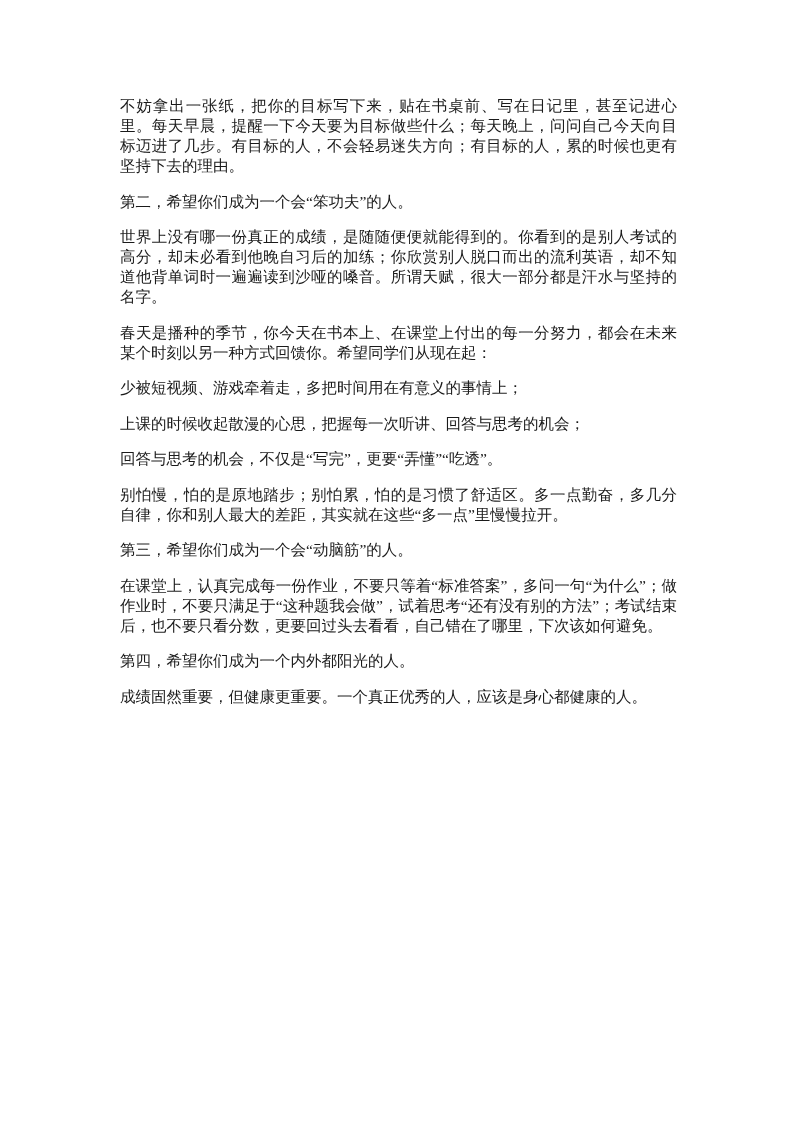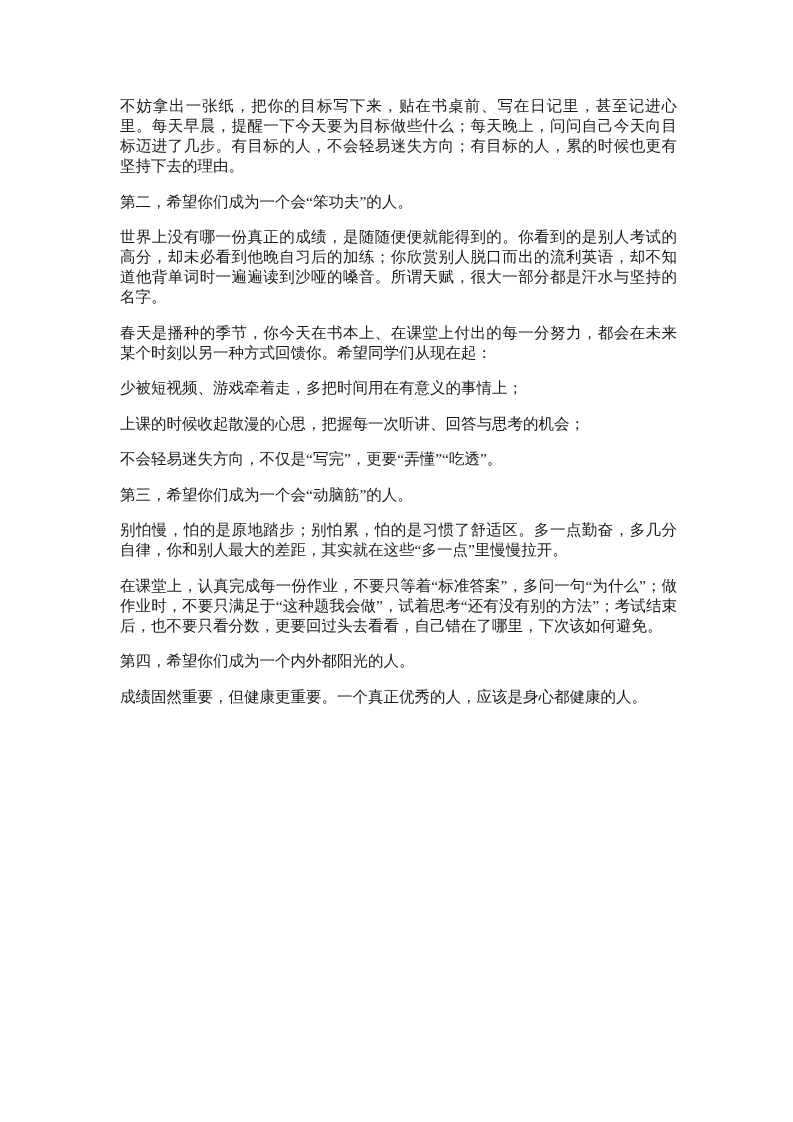--- a/index.html
+++ b/index.html
@@ -34,19 +34,19 @@
 </head>
 <body>
 
 <div class="page">
   <p>不妨拿出一张纸，把你的目标写下来，贴在书桌前、写在日记里，甚至记进心里。每天早晨，提醒一下今天要为目标做些什么；每天晚上，问问自己今天向目标迈进了几步。有目标的人，不会轻易迷失方向；有目标的人，累的时候也更有坚持下去的理由。</p>
   <p>第二，希望你们成为一个会“笨功夫”的人。</p>
   <p>世界上没有哪一份真正的成绩，是随随便便就能得到的。你看到的是别人考试的高分，却未必看到他晚自习后的加练；你欣赏别人脱口而出的流利英语，却不知道他背单词时一遍遍读到沙哑的嗓音。所谓天赋，很大一部分都是汗水与坚持的名字。</p>
   <p>春天是播种的季节，你今天在书本上、在课堂上付出的每一分努力，都会在未来某个时刻以另一种方式回馈你。希望同学们从现在起：</p>
   <p>少被短视频、游戏牵着走，多把时间用在有意义的事情上；</p>
   <p>上课的时候收起散漫的心思，把握每一次听讲、回答与思考的机会；</p>
-  <p>不会轻易迷失方向，不仅是“写完”，更要“弄懂”“吃透”。</p>
+  <p>回答与思考的机会，不仅是“写完”，更要“弄懂”“吃透”。</p>
+  <p>别怕慢，怕的是原地踏步；别怕累，怕的是习惯了舒适区。多一点勤奋，多几分自律，你和别人最大的差距，其实就在这些“多一点”里慢慢拉开。</p>
   <p>第三，希望你们成为一个会“动脑筋”的人。</p>
-  <p>别怕慢，怕的是原地踏步；别怕累，怕的是习惯了舒适区。多一点勤奋，多几分自律，你和别人最大的差距，其实就在这些“多一点”里慢慢拉开。</p>
   <p>在课堂上，认真完成每一份作业，不要只等着“标准答案”，多问一句“为什么”；做作业时，不要只满足于“这种题我会做”，试着思考“还有没有别的方法”；考试结束后，也不要只看分数，更要回过头去看看，自己错在了哪里，下次该如何避免。</p>
   <p>第四，希望你们成为一个内外都阳光的人。</p>
   <p>成绩固然重要，但健康更重要。一个真正优秀的人，应该是身心都健康的人。</p>
 </div>
 
 </body></html>

